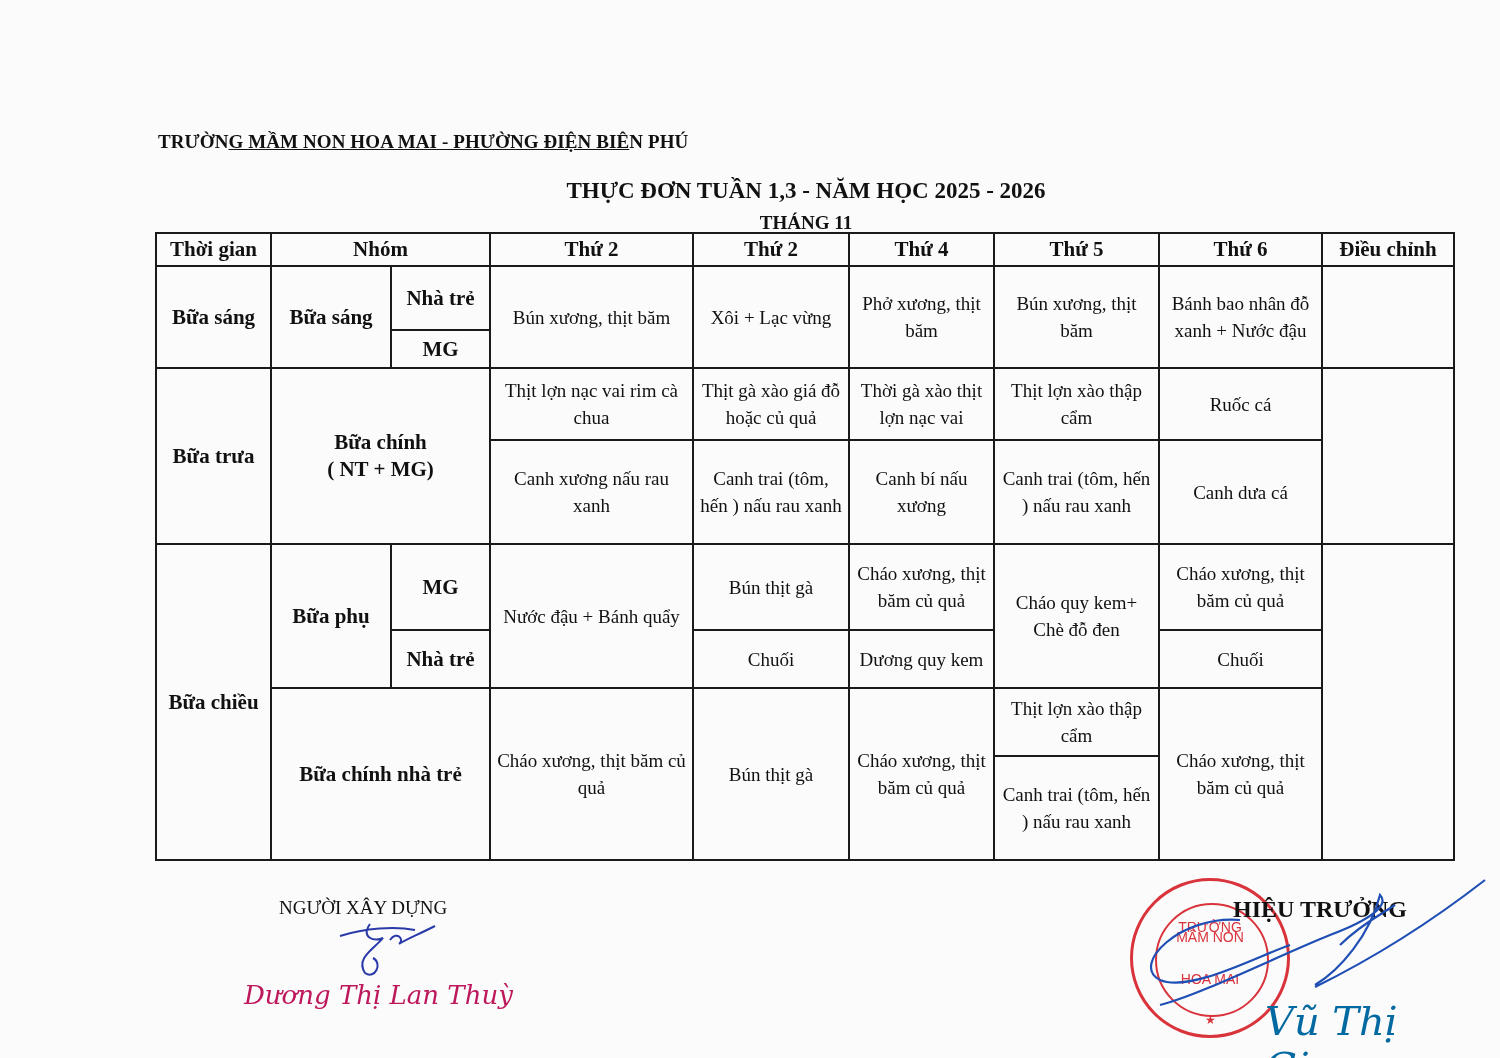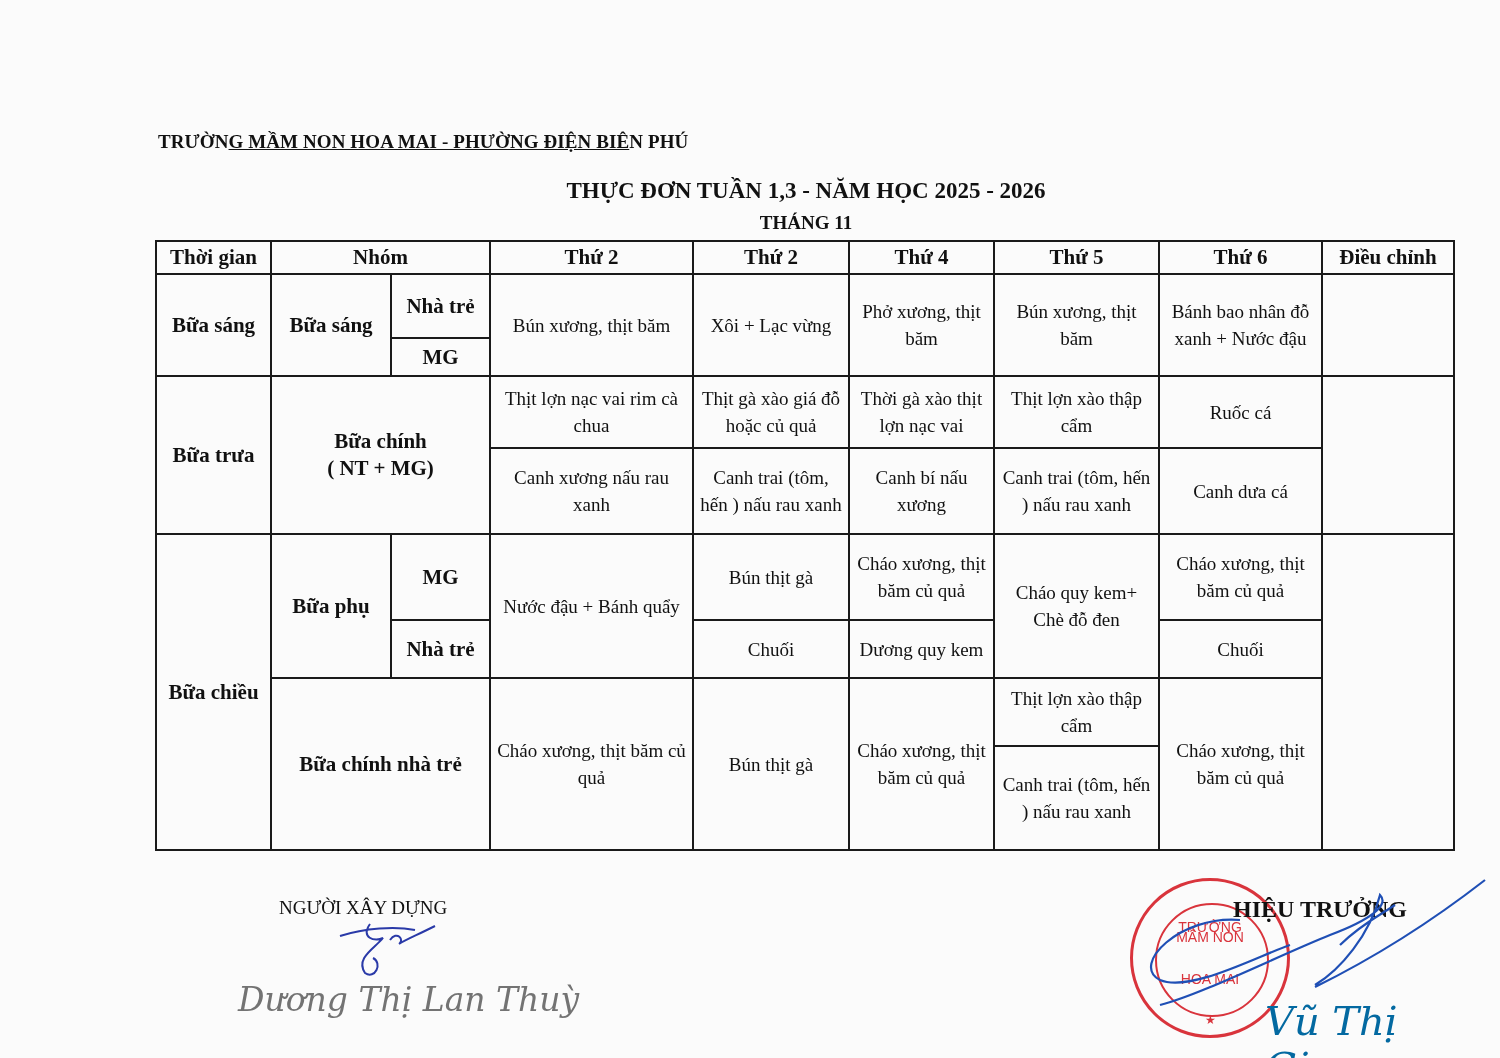--- a/index.html
+++ b/index.html
@@ -16,21 +16,21 @@
     .school-name .ul { text-decoration: underline; text-align: right; }
     .doc-title {
       position: absolute; left: 0; top: 178px; width: 1612px; text-align: center;
       font-weight: bold; font-size: 23px;
     }
     .doc-subtitle {
       position: absolute; left: 0; top: 212px; width: 1612px; text-align: center;
       font-weight: bold; font-size: 19px;
     }
     table.menu {
-      position: absolute; left: 155px; top: 240px;
+      position: absolute; left: 155px; top: 232px;
       width: 1298px;
       border-collapse: collapse;
       table-layout: fixed;
       font-size: 19px;
       border-radius: 17px;
     }
     table.menu td, table.menu th {
       border: 2px solid #1a1a1a;
       text-align: center; vertical-align: middle;
       padding: 2px 4px; line-height: 27px;
@@ -57,22 +57,22 @@
     .stamp-text {
       position: absolute; left: 0; width: 100%; text-align: center;
       color: #d9343c; font-family: "Liberation Sans", sans-serif; font-size: 14px;
     }
     .stamp-star { position: absolute; left: 72px; top: 132px; color: #d9343c; font-size: 12px; }
     .signer-name {
       position: absolute; left: 1265px; top: 998px;
       color: #0369a1; font-family: "DejaVu Serif", serif; font-style: italic; font-size: 40px;
     }
     .builder-name {
-      position: absolute; left: 238px; top: 980px;
-      color: #737373; font-family: "DejaVu Serif", serif; font-style: italic; font-size: 33px;
+      position: absolute; left: 244px; top: 980px;
+      color: #be185d; font-family: "DejaVu Serif", serif; font-style: italic; font-size: 26px;
     }
   </style>
 </head>
 <body>
 
 <div class="school-name"><span>TRƯỜN</span><span class="ul">G MẦM NON HOA MAI - PHƯỜNG ĐIỆN BIÊ</span><span>N PHÚ</span></div>
 <div class="doc-title">THỰC ĐƠN TUẦN 1,3 - NĂM HỌC 2025 - 2026</div>
 <div class="doc-subtitle">THÁNG 11</div>
 
 <table class="menu">
@@ -120,21 +120,21 @@
       <div>Bữa chính</div>
       <div>( NT + MG)</div>
     </td>
     <td>Thịt lợn nạc vai rim cà chua</td>
     <td>Thịt gà xào giá đỗ hoặc củ quả</td>
     <td>Thời gà xào thịt lợn nạc vai</td>
     <td>Thịt lợn xào thập cẩm</td>
     <td>Ruốc cá</td>
     <td rowspan="2"></td>
   </tr>
-  <tr style="height:86px">
+  <tr style="height:104px">
     <td>Canh xương nấu rau xanh</td>
     <td>Canh trai (tôm, hến ) nấu rau xanh</td>
     <td>Canh bí nấu xương</td>
     <td>Canh trai (tôm, hến ) nấu rau xanh</td>
     <td>Canh dưa cá</td>
   </tr>
 
   <tr style="height:86px">
     <td rowspan="5" class="bold">Bữa chiều</td>
     <td rowspan="2" class="bold">Bữa phụ</td>

